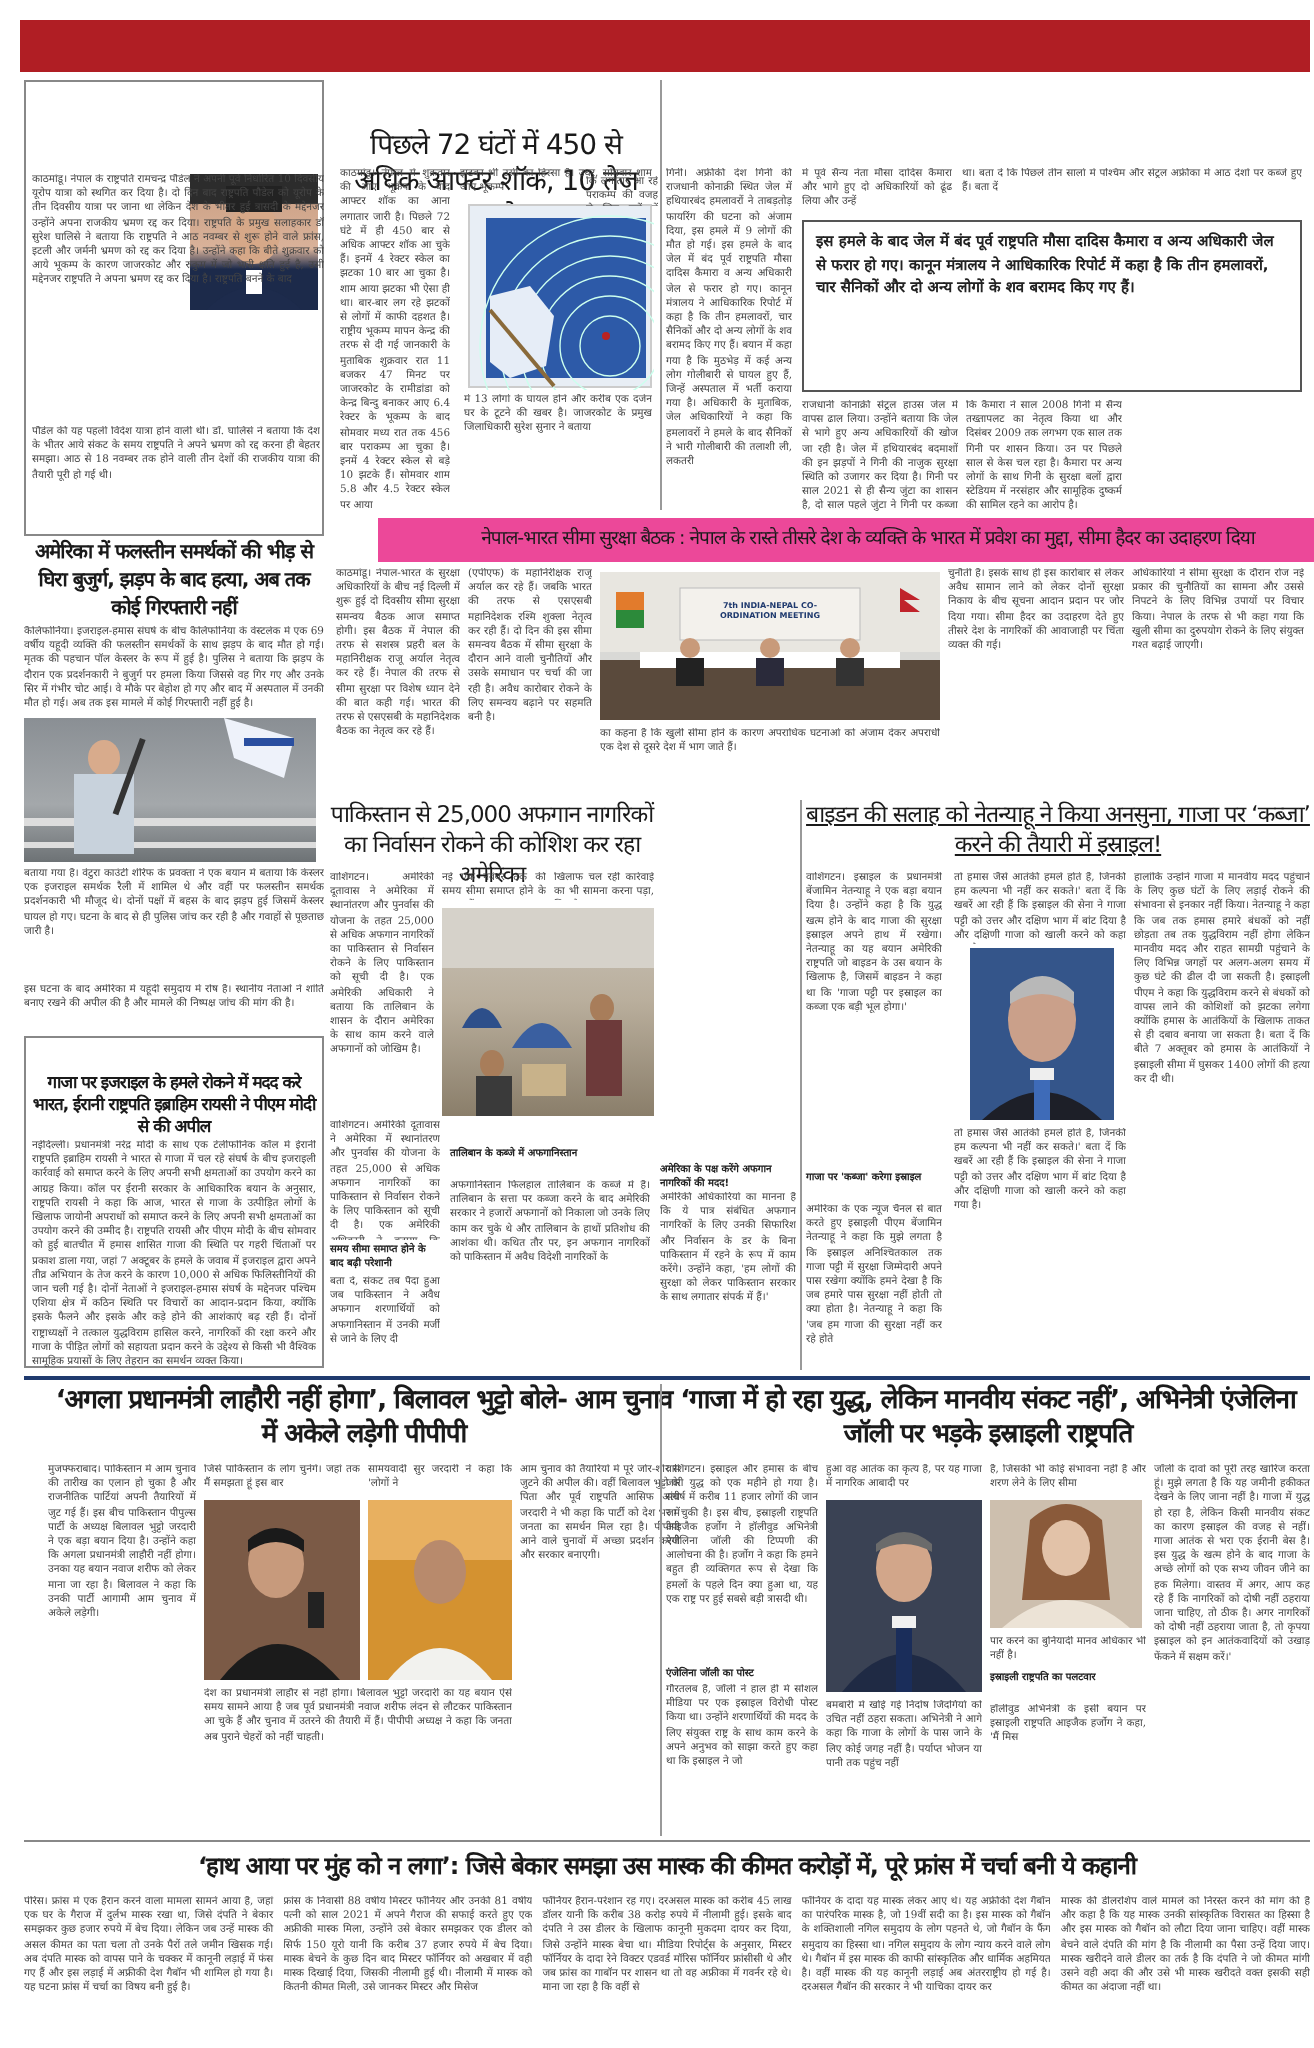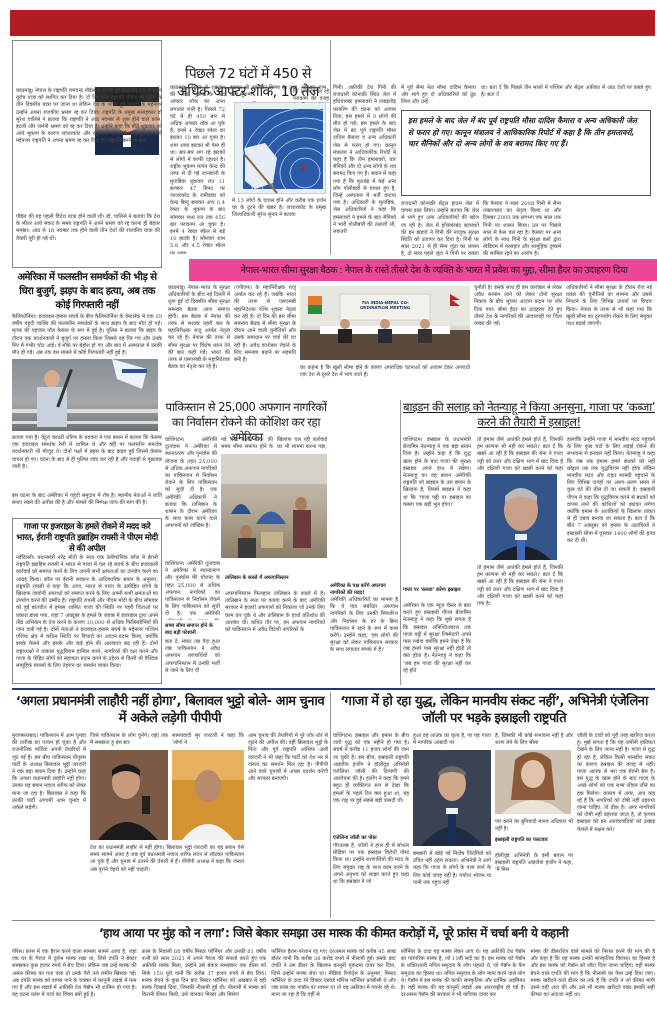--- a/index.html
+++ b/index.html
@@ -46,21 +46,21 @@
         <rect x="25" y="28" width="30" height="40" fill="#c8d2dc"></rect>
         <rect x="58" y="10" width="3" height="40" fill="#333" transform="rotate(20 58 10)"></rect>
         <path d="M100 0 L135 10 L130 30 L105 20Z" fill="#eef2fa"></path>
         <rect x="110" y="10" width="25" height="4" fill="#2a4fa0"></rect>
       </svg>
   </div>
   <div class="body-text" style="height:58px; margin-top:3px;">बताया गया है। वेंटुरा काउंटी शेरिफ के प्रवक्ता ने एक बयान में बताया कि केस्लर एक इजराइल समर्थक रैली में शामिल थे और वहीं पर फलस्तीन समर्थक प्रदर्शनकारी भी मौजूद थे। दोनों पक्षों में बहस के बाद झड़प हुई जिसमें केस्लर घायल हो गए। घटना के बाद से ही पुलिस जांच कर रही है और गवाहों से पूछताछ जारी है।</div>
   <div class="body-text" style="height:22px;">इस घटना के बाद अमेरिका में यहूदी समुदाय में रोष है। स्थानीय नेताओं ने शांति बनाए रखने की अपील की है और मामले की निष्पक्ष जांच की मांग की है।</div>
 </div>
 
-<div class="abs boxed" style="left:12px; top:518px; width:150px; height:166px; padding:2px 3px;">
+<div class="abs boxed" style="left:12px; top:518px; width:150px; height:166px; padding:18px 3px;">
   <div class="hl" style="font-size:8.5px; line-height:11px;">गाजा पर इजराइल के हमले रोकने में मदद करे भारत, ईरानी राष्ट्रपति इब्राहिम रायसी ने पीएम मोदी से की अपील</div>
   <div class="body-text" style="height:124px;">नईदिल्ली। प्रधानमंत्री नरेंद्र मोदी के साथ एक टेलीफोनिक कॉल में ईरानी राष्ट्रपति इब्राहिम रायसी ने भारत से गाजा में चल रहे संघर्ष के बीच इजराइली कार्रवाई को समाप्त करने के लिए अपनी सभी क्षमताओं का उपयोग करने का आग्रह किया। कॉल पर ईरानी सरकार के आधिकारिक बयान के अनुसार, राष्ट्रपति रायसी ने कहा कि आज, भारत से गाजा के उत्पीड़ित लोगों के खिलाफ जायोनी अपराधों को समाप्त करने के लिए अपनी सभी क्षमताओं का उपयोग करने की उम्मीद है। राष्ट्रपति रायसी और पीएम मोदी के बीच सोमवार को हुई बातचीत में हमास शासित गाजा की स्थिति पर गहरी चिंताओं पर प्रकाश डाला गया, जहां 7 अक्टूबर के हमले के जवाब में इजराइल द्वारा अपने तीव्र अभियान के तेज करने के कारण 10,000 से अधिक फिलिस्तीनियों की जान चली गई है। दोनों नेताओं ने इजराइल-हमास संघर्ष के मद्देनजर पश्चिम एशिया क्षेत्र में कठिन स्थिति पर विचारों का आदान-प्रदान किया, क्योंकि इसके फैलने और इसके और कड़े होने की आशंकाएं बढ़ रही हैं। दोनों राष्ट्राध्यक्षों ने तत्काल युद्धविराम हासिल करने, नागरिकों की रक्षा करने और गाजा के पीड़ित लोगों को सहायता प्रदान करने के उद्देश्य से किसी भी वैश्विक सामूहिक प्रयासों के लिए तेहरान का समर्थन व्यक्त किया।</div>
 </div>
 
 <div class="abs" style="left:168px; top:40px; width:160px; height:215px;">
   <div class="hl" style="font-size:14px; line-height:18px; font-weight:normal;margin-top:24px;">पिछले 72 घंटों में 450 से अधिक आफ्टर शॉक, 10 तेज झटके</div>
   <div class="body-text" style="position:absolute; left:2px; top:44px; width:55px; height:170px;">काठमांडू। नेपाल में शुक्रवार की आए भूकंप के बाद आफ्टर शॉक का आना लगातार जारी है। पिछले 72 घंटे में ही 450 बार से अधिक आफ्टर शॉक आ चुके हैं। इनमें 4 रेक्टर स्केल का झटका 10 बार आ चुका है। शाम आया झटका भी ऐसा ही था। बार-बार लग रहे झटकों से लोगों में काफी दहशत है। राष्ट्रीय भूकम्प मापन केन्द्र की तरफ से दी गई जानकारी के मुताबिक शुक्रवार रात 11 बजकर 47 मिनट पर जाजरकोट के रामीडांडा को केन्द्र बिन्दु बनाकर आए 6.4 रेक्टर के भूकम्प के बाद सोमवार मध्य रात तक 456 बार पराकम्प आ चुका है। इनमें 4 रेक्टर स्केल से बड़े 10 झटके हैं। सोमवार शाम 5.8 और 4.5 रेक्टर स्केल पर आया</div>
   <div class="body-text" style="position:absolute; left:62px; top:44px; width:96px; height:14px;">झटका भी उसी का हिस्सा है। उधर, सोमवार शाम आए भूकम्प</div>
   <div class="abs" style="left:66px; top:62px; width:92px; height:92px; background:#e8eef5; border:1px solid #ccc;">
     <svg width="92" height="92" viewBox="0 0 92 92">
@@ -79,21 +79,21 @@
   <div class="body-text" style="position:absolute; left:64px; top:157px; width:94px; height:25px;">में 13 लोगों के घायल होने और करीब एक दर्जन घर के टूटने की खबर है। जाजरकोट के प्रमुख जिलाधिकारी सुरेश सुनार ने बताया</div>
 </div>
 <div class="abs body-text" style="left:293px; top:88px; width:36px; height:15px;">कि लगातार आ रहे पराकम्प की वजह से जिन घरों में सिर्फ दरार</div>
 
 <div class="abs rule-v" style="left:330px; top:40px; height:215px;"></div>
 
 <div class="abs" style="left:333px; top:40px; width:320px; height:218px;">
   <div class="body-text" style="position:absolute; left:0; top:44px; width:63px; height:170px;">गिनी। अफ्रीकी देश गिनी की राजधानी कोनाक्री स्थित जेल में हथियारबंद हमलावरों ने ताबड़तोड़ फायरिंग की घटना को अंजाम दिया, इस हमले में 9 लोगों की मौत हो गई। इस हमले के बाद जेल में बंद पूर्व राष्ट्रपति मौसा दादिस कैमारा व अन्य अधिकारी जेल से फरार हो गए। कानून मंत्रालय ने आधिकारिक रिपोर्ट में कहा है कि तीन हमलावरों, चार सैनिकों और दो अन्य लोगों के शव बरामद किए गए हैं। बयान में कहा गया है कि मुठभेड़ में कई अन्य लोग गोलीबारी से घायल हुए हैं, जिन्हें अस्पताल में भर्ती कराया गया है। अधिकारी के मुताबिक, जेल अधिकारियों ने कहा कि हमलावरों ने हमले के बाद सैनिकों ने भारी गोलीबारी की तलाशी ली, लकतरी</div>
   <div class="body-text" style="position:absolute; left:68px; top:44px; width:75px; height:22px;">में पूर्व सैन्य नेता मौसा दादिस कैमारा और भागे हुए दो अधिकारियों को ढूंढ लिया और उन्हें</div>
   <div class="body-text" style="position:absolute; left:148px; top:44px; width:170px; height:22px;">था। बता दें कि पिछले तीन सालों में पश्चिम और सेंट्रल अफ्रीका में आठ देशों पर कब्जे हुए हैं। बता दें</div>
-  <div class="abs callout" style="left:68px; top:70px; width:250px; height:86px; font-size:7.5px; line-height:11.5px;font-style:italic;">इस हमले के बाद जेल में बंद पूर्व राष्ट्रपति मौसा दादिस कैमारा व अन्य अधिकारी जेल से फरार हो गए। कानून मंत्रालय ने आधिकारिक रिपोर्ट में कहा है कि तीन हमलावरों, चार सैनिकों और दो अन्य लोगों के शव बरामद किए गए हैं।</div>
+  <div class="abs callout" style="left:68px; top:70px; width:250px; height:86px; font-size:7.5px; line-height:11.5px;">इस हमले के बाद जेल में बंद पूर्व राष्ट्रपति मौसा दादिस कैमारा व अन्य अधिकारी जेल से फरार हो गए। कानून मंत्रालय ने आधिकारिक रिपोर्ट में कहा है कि तीन हमलावरों, चार सैनिकों और दो अन्य लोगों के शव बरामद किए गए हैं।</div>
   <div class="body-text" style="position:absolute; left:68px; top:160px; width:78px; height:56px;">राजधानी कोनाक्री सेंट्रल हाउस जेल में वापस ढाल लिया। उन्होंने बताया कि जेल से भागे हुए अन्य अधिकारियों की खोज जा रही है। जेल में हथियारबंद बदमाशों की इन झड़पों ने गिनी की नाजुक सुरक्षा स्थिति को उजागर कर दिया है। गिनी पर साल 2021 से ही सैन्य जुंटा का शासन है, दो साल पहले जुंटा ने गिनी पर कब्जा कर लिया</div>
   <div class="body-text" style="position:absolute; left:150px; top:160px; width:78px; height:56px;">कि कैमारा ने साल 2008 गिनी में सैन्य तख्तापलट का नेतृत्व किया था और दिसंबर 2009 तक लगभग एक साल तक गिनी पर शासन किया। उन पर पिछले साल से केस चल रहा है। कैमारा पर अन्य लोगों के साथ गिनी के सुरक्षा बलों द्वारा स्टेडियम में नरसंहार और सामूहिक दुष्कर्म की सामिल रहने का आरोप है।</div>
 </div>
 
 <div class="abs band" style="left:165px; top:259px; width:490px; height:22px; display:flex; align-items:center; justify-content:center;">
   <div class="hl" style="font-size:9.5px; font-weight:normal;">नेपाल-भारत सीमा सुरक्षा बैठक : नेपाल के रास्ते तीसरे देश के व्यक्ति के भारत में प्रवेश का मुद्दा, सीमा हैदर का उदाहरण दिया</div>
 </div>
 <div class="abs" style="left:168px; top:284px; width:487px; height:112px;">
   <div class="body-text" style="position:absolute; left:0; top:0; width:62px; height:110px;">काठमांडू। नेपाल-भारत के सुरक्षा अधिकारियों के बीच नई दिल्ली में शुरू हुई दो दिवसीय सीमा सुरक्षा समन्वय बैठक आज समाप्त होगी। इस बैठक में नेपाल की तरफ से सशस्त्र प्रहरी बल के महानिरीक्षक राजू अर्याल नेतृत्व कर रहे हैं। नेपाल की तरफ से सीमा सुरक्षा पर विशेष ध्यान देने की बात कही गई। भारत की तरफ से एसएसबी के महानिदेशक बैठक का नेतृत्व कर रहे हैं।</div>
   <div class="body-text" style="position:absolute; left:66px; top:0; width:62px; height:110px;">(एपीएफ) के महानिरीक्षक राजू अर्याल कर रहे हैं। जबकि भारत की तरफ से एसएसबी महानिदेशक रश्मि शुक्ला नेतृत्व कर रही हैं। दो दिन की इस सीमा समन्वय बैठक में सीमा सुरक्षा के दौरान आने वाली चुनौतियों और उसके समाधान पर चर्चा की जा रही है। अवैध कारोबार रोकने के लिए समन्वय बढ़ाने पर सहमति बनी है।</div>
@@ -168,21 +168,21 @@
       <rect x="32" y="62" width="8" height="24" fill="#3e6bb8"></rect>
       <rect x="30" y="60" width="12" height="6" fill="#eee"></rect>
     </svg>
   </div>
   <div class="body-text" style="position:absolute; left:74px; top:164px; width:86px; height:120px;">तो हमास जैसे आतंकी हमले होते हैं, जिनकी हम कल्पना भी नहीं कर सकते।' बता दें कि खबरें आ रही हैं कि इस्राइल की सेना ने गाजा पट्टी को उत्तर और दक्षिण भाग में बांट दिया है और दक्षिणी गाजा को खाली करने को कहा गया है।</div>
   <div class="body-text" style="position:absolute; left:164px; top:36px; width:88px; height:248px;">हालांकि उन्होंने गाजा में मानवीय मदद पहुंचाने के लिए कुछ घंटों के लिए लड़ाई रोकने की संभावना से इनकार नहीं किया। नेतन्याहू ने कहा कि जब तक हमास हमारे बंधकों को नहीं छोड़ता तब तक युद्धविराम नहीं होगा लेकिन मानवीय मदद और राहत सामग्री पहुंचाने के लिए विभिन्न जगहों पर अलग-अलग समय में कुछ घंटे की ढील दी जा सकती है। इस्राइली पीएम ने कहा कि युद्धविराम करने से बंधकों को वापस लाने की कोशिशों को झटका लगेगा क्योंकि हमास के आतंकियों के खिलाफ ताकत से ही दबाव बनाया जा सकता है। बता दें कि बीते 7 अक्तूबर को हमास के आतंकियों ने इस्राइली सीमा में घुसकर 1400 लोगों की हत्या कर दी थी।</div>
 </div>
 
 <div class="abs rule-h" style="left:12px; top:688px; width:643px;"></div>
 
-<div class="abs" style="left:12px; top:692px; width:316px; height:226px;">
+<div class="abs" style="left:24px; top:692px; width:316px; height:226px;">
   <div class="hl" style="font-size:13px; line-height:17px;">‘अगला प्रधानमंत्री लाहौरी नहीं होगा’, बिलावल भुट्टो बोले- आम चुनाव में अकेले लड़ेगी पीपीपी</div>
   <div class="body-text" style="position:absolute; left:0; top:40px; width:74px; height:184px;">मुजफ्फराबाद। पाकिस्तान में आम चुनाव की तारीख का एलान हो चुका है और राजनीतिक पार्टियां अपनी तैयारियों में जुट गई हैं। इस बीच पाकिस्तान पीपुल्स पार्टी के अध्यक्ष बिलावल भुट्टो जरदारी ने एक बड़ा बयान दिया है। उन्होंने कहा कि अगला प्रधानमंत्री लाहौरी नहीं होगा। उनका यह बयान नवाज शरीफ को लेकर माना जा रहा है। बिलावल ने कहा कि उनकी पार्टी आगामी आम चुनाव में अकेले लड़ेगी।</div>
   <div class="body-text" style="position:absolute; left:78px; top:40px; width:78px; height:14px;">जिसे पाकिस्तान के लोग चुनेंगे। जहां तक मैं समझता हूं इस बार</div>
   <div class="body-text" style="position:absolute; left:160px; top:40px; width:72px; height:14px;">सामयवादी सुर जरदारी ने कहा कि 'लोगों ने</div>
   <div class="body-text" style="position:absolute; left:236px; top:40px; width:80px; height:184px;">आम चुनाव की तैयारियों में पूरे जोर-शोर से जुटने की अपील की। वहीं बिलावल भुट्टो के पिता और पूर्व राष्ट्रपति आसिफ अली जरदारी ने भी कहा कि पार्टी को देश भर में जनता का समर्थन मिल रहा है। पीपीपी आने वाले चुनावों में अच्छा प्रदर्शन करेगी और सरकार बनाएगी।</div>
   <div class="abs" style="left:78px; top:58px; width:78px; height:90px; background:#6a4a38;">
     <svg width="78" height="90" viewBox="0 0 78 90">
       <rect width="78" height="90" fill="#7b5a46"></rect>
       <ellipse cx="36" cy="32" rx="14" ry="17" fill="#c79a7c"></ellipse>
       <path d="M22 20 Q36 8 50 20 L50 26 Q36 16 22 26Z" fill="#1a1a1a"></path>

